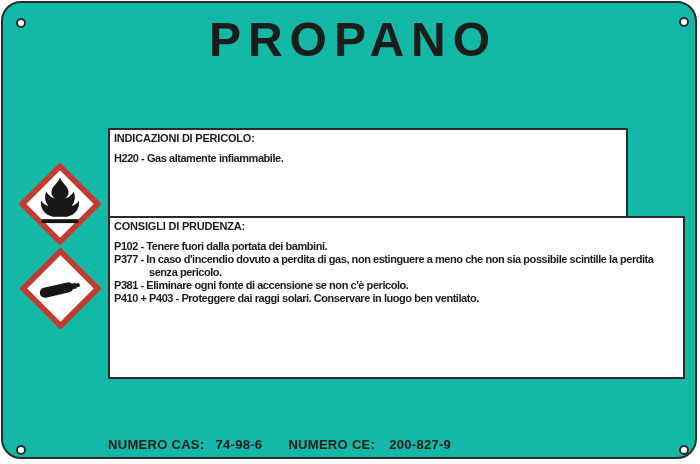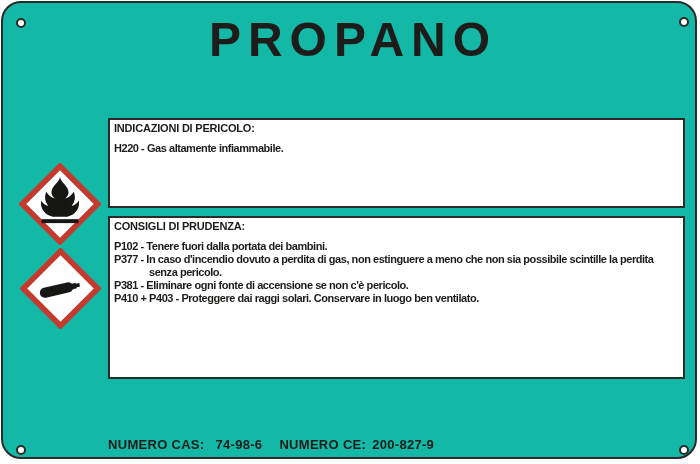--- a/index.html
+++ b/index.html
@@ -64,21 +64,21 @@
   .picto-cylinder { left: 17px; top: 245px; width: 81px; height: 81px; }
 
   .box {
     position: absolute;
     box-sizing: border-box;
     border: 2px solid #2b2b28;
     background: #ffffff;
     padding: 2px 5px 0 4px;
     color: #1c1c1a;
   }
-  .box-pericolo { left: 105px; top: 115px; width: 577px; height: 90px; }
+  .box-pericolo { left: 105px; top: 125px; width: 520px; height: 90px; }
   .box-prudenza { left: 105px; top: 213px; width: 577px; height: 163px; }
 
   .box-heading {
     font-size: 11px;
     line-height: 13px;
     font-weight: bold;
     letter-spacing: -0.2px;
   }
   .statements {
     margin-top: 7px;
@@ -97,22 +97,22 @@
     left: 105px;
     top: 435px;
     font-size: 13px;
     line-height: 13px;
     font-weight: bold;
     letter-spacing: 0.3px;
     color: #1c1c1a;
     white-space: nowrap;
   }
   .footer .value   { margin-left: 11px; }
-  .footer .ce-label { margin-left: 17px; }
-  .footer .ce-value { margin-left: 6px; text-align: center; }
+  .footer .ce-label { margin-left: 26px; }
+  .footer .ce-value { margin-left: 14px; text-align: center; }
 </style>
 </head>
 <body>
 
 <div class="stage">
   <div class="sign">
 
     <div class="screw-hole hole-tl"></div>
     <div class="screw-hole hole-tr"></div>
     <div class="screw-hole hole-bl"></div>

